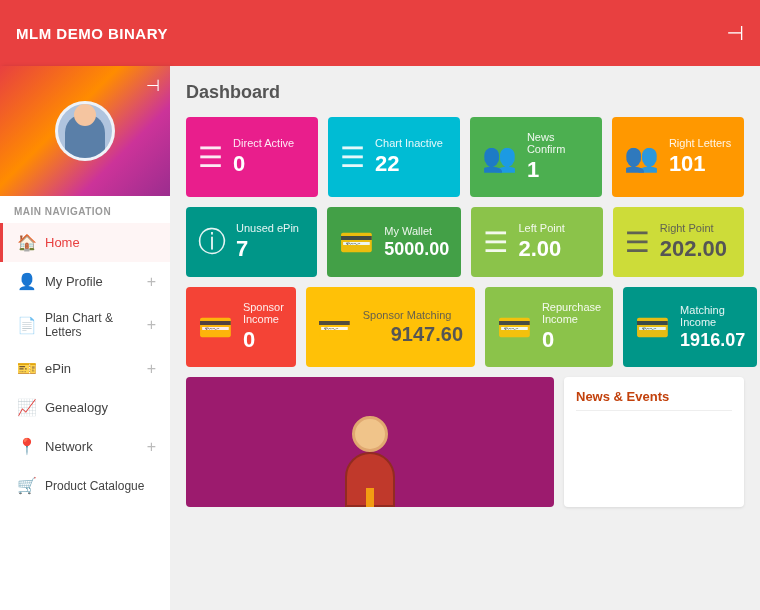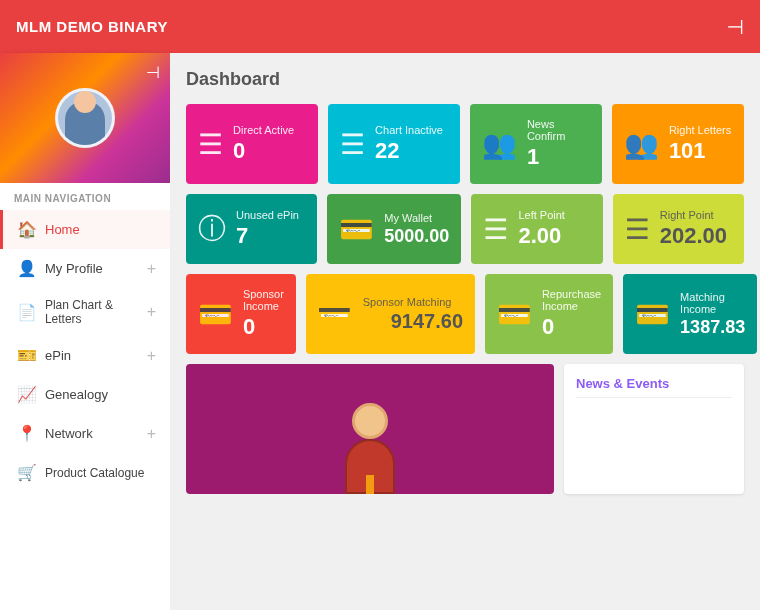--- a/index.html
+++ b/index.html
@@ -1,21 +1,21 @@
 <!DOCTYPE html>
 <html><head>
   <meta charset="utf-8">
   <style>
     * { box-sizing: border-box; margin: 0; padding: 0; }
     body { font-family: Arial, sans-serif; background: #f0f0f0; width: 760px; height: 610px; overflow: hidden; }
 
     
     .top-header {
       background: #e84040;
-      height: 53px;
+      height: 66px;
       display: flex;
       align-items: center;
       justify-content: space-between;
       padding: 0 16px;
     }
     .top-header-title {
       color: white;
       font-weight: bold;
       font-size: 15px;
       letter-spacing: 0.5px;
@@ -234,21 +234,21 @@
     .news-events-box {
       width: 180px;
       background: white;
       border-radius: 4px;
       padding: 12px;
       box-shadow: 0 1px 3px rgba(0,0,0,0.1);
     }
     .news-events-title {
       font-size: 13px;
       font-weight: bold;
-      color: #8b5cf6;
+      color: #c2410c;
       margin-bottom: 8px;
       border-bottom: 1px solid #eee;
       padding-bottom: 6px;
     }
   </style>
 </head>
 <body>
 
 <div class="top-header">
   <span class="top-header-title">MLM DEMO BINARY</span>
@@ -406,21 +406,21 @@
         <div class="stat-icon">💳</div>
         <div class="stat-text">
           <div class="stat-label">Repurchase Income</div>
           <div class="stat-value">0</div>
         </div>
       </div>
       <div class="stat-card card-teal3">
         <div class="stat-icon">💳</div>
         <div class="stat-text">
           <div class="stat-label">Matching Income</div>
-          <div class="stat-value" style="font-size:18px;">1387.83</div>
+          <div class="stat-value" style="font-size:18px;">1916.07</div>
         </div>
       </div>
     </div>
 
     <div class="bottom-section">
       <div class="bottom-banner">
         <div class="banner-figure">
           <div style="position:relative; display:flex; flex-direction:column; align-items:center;">
             <div class="banner-head"></div>
             <div style="position:relative; display:flex; justify-content:center;">

